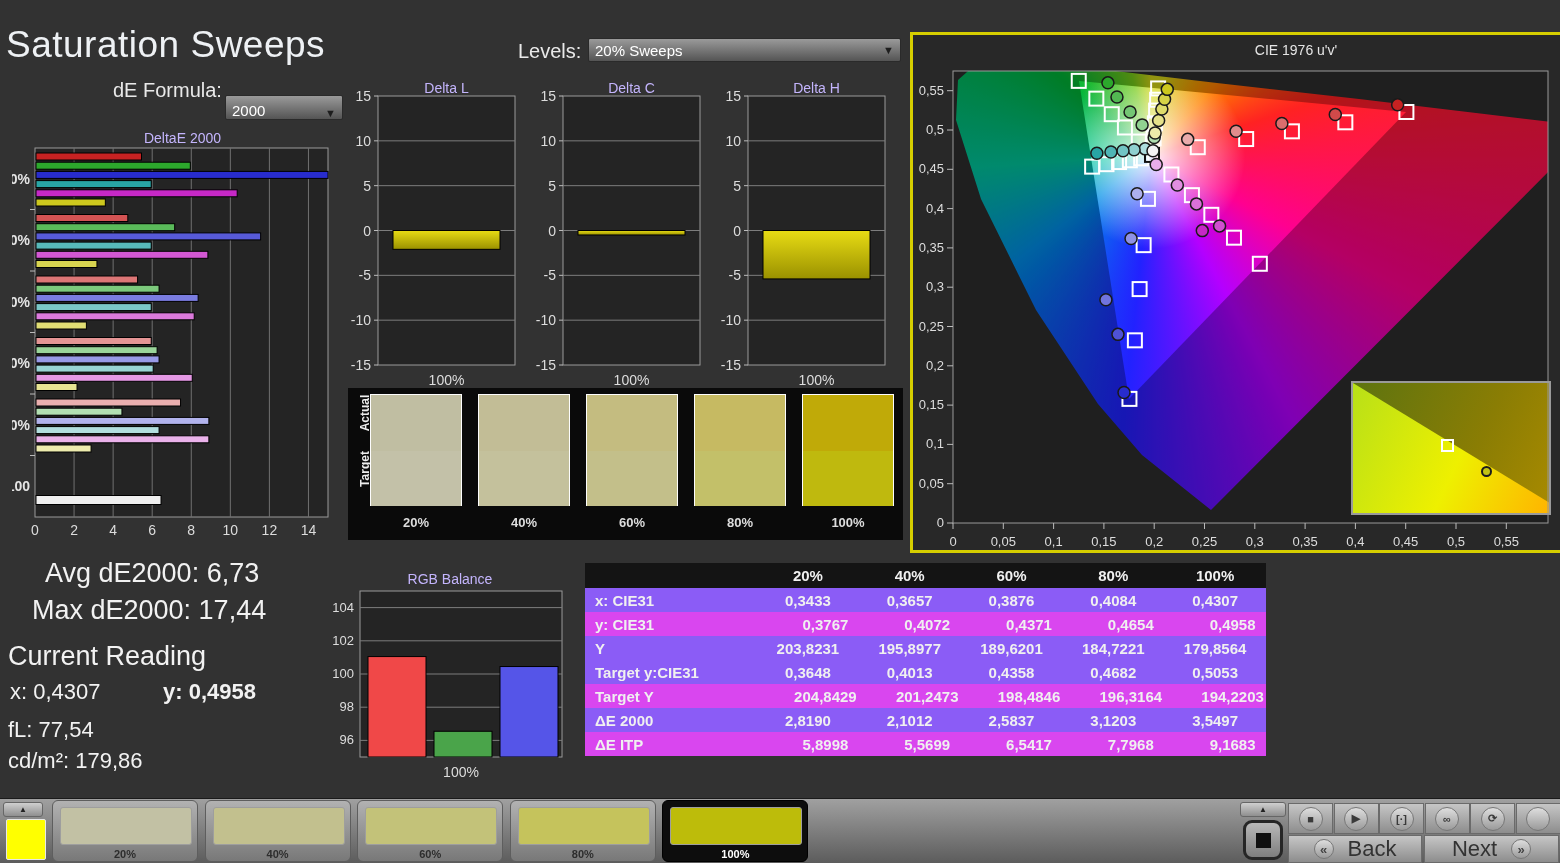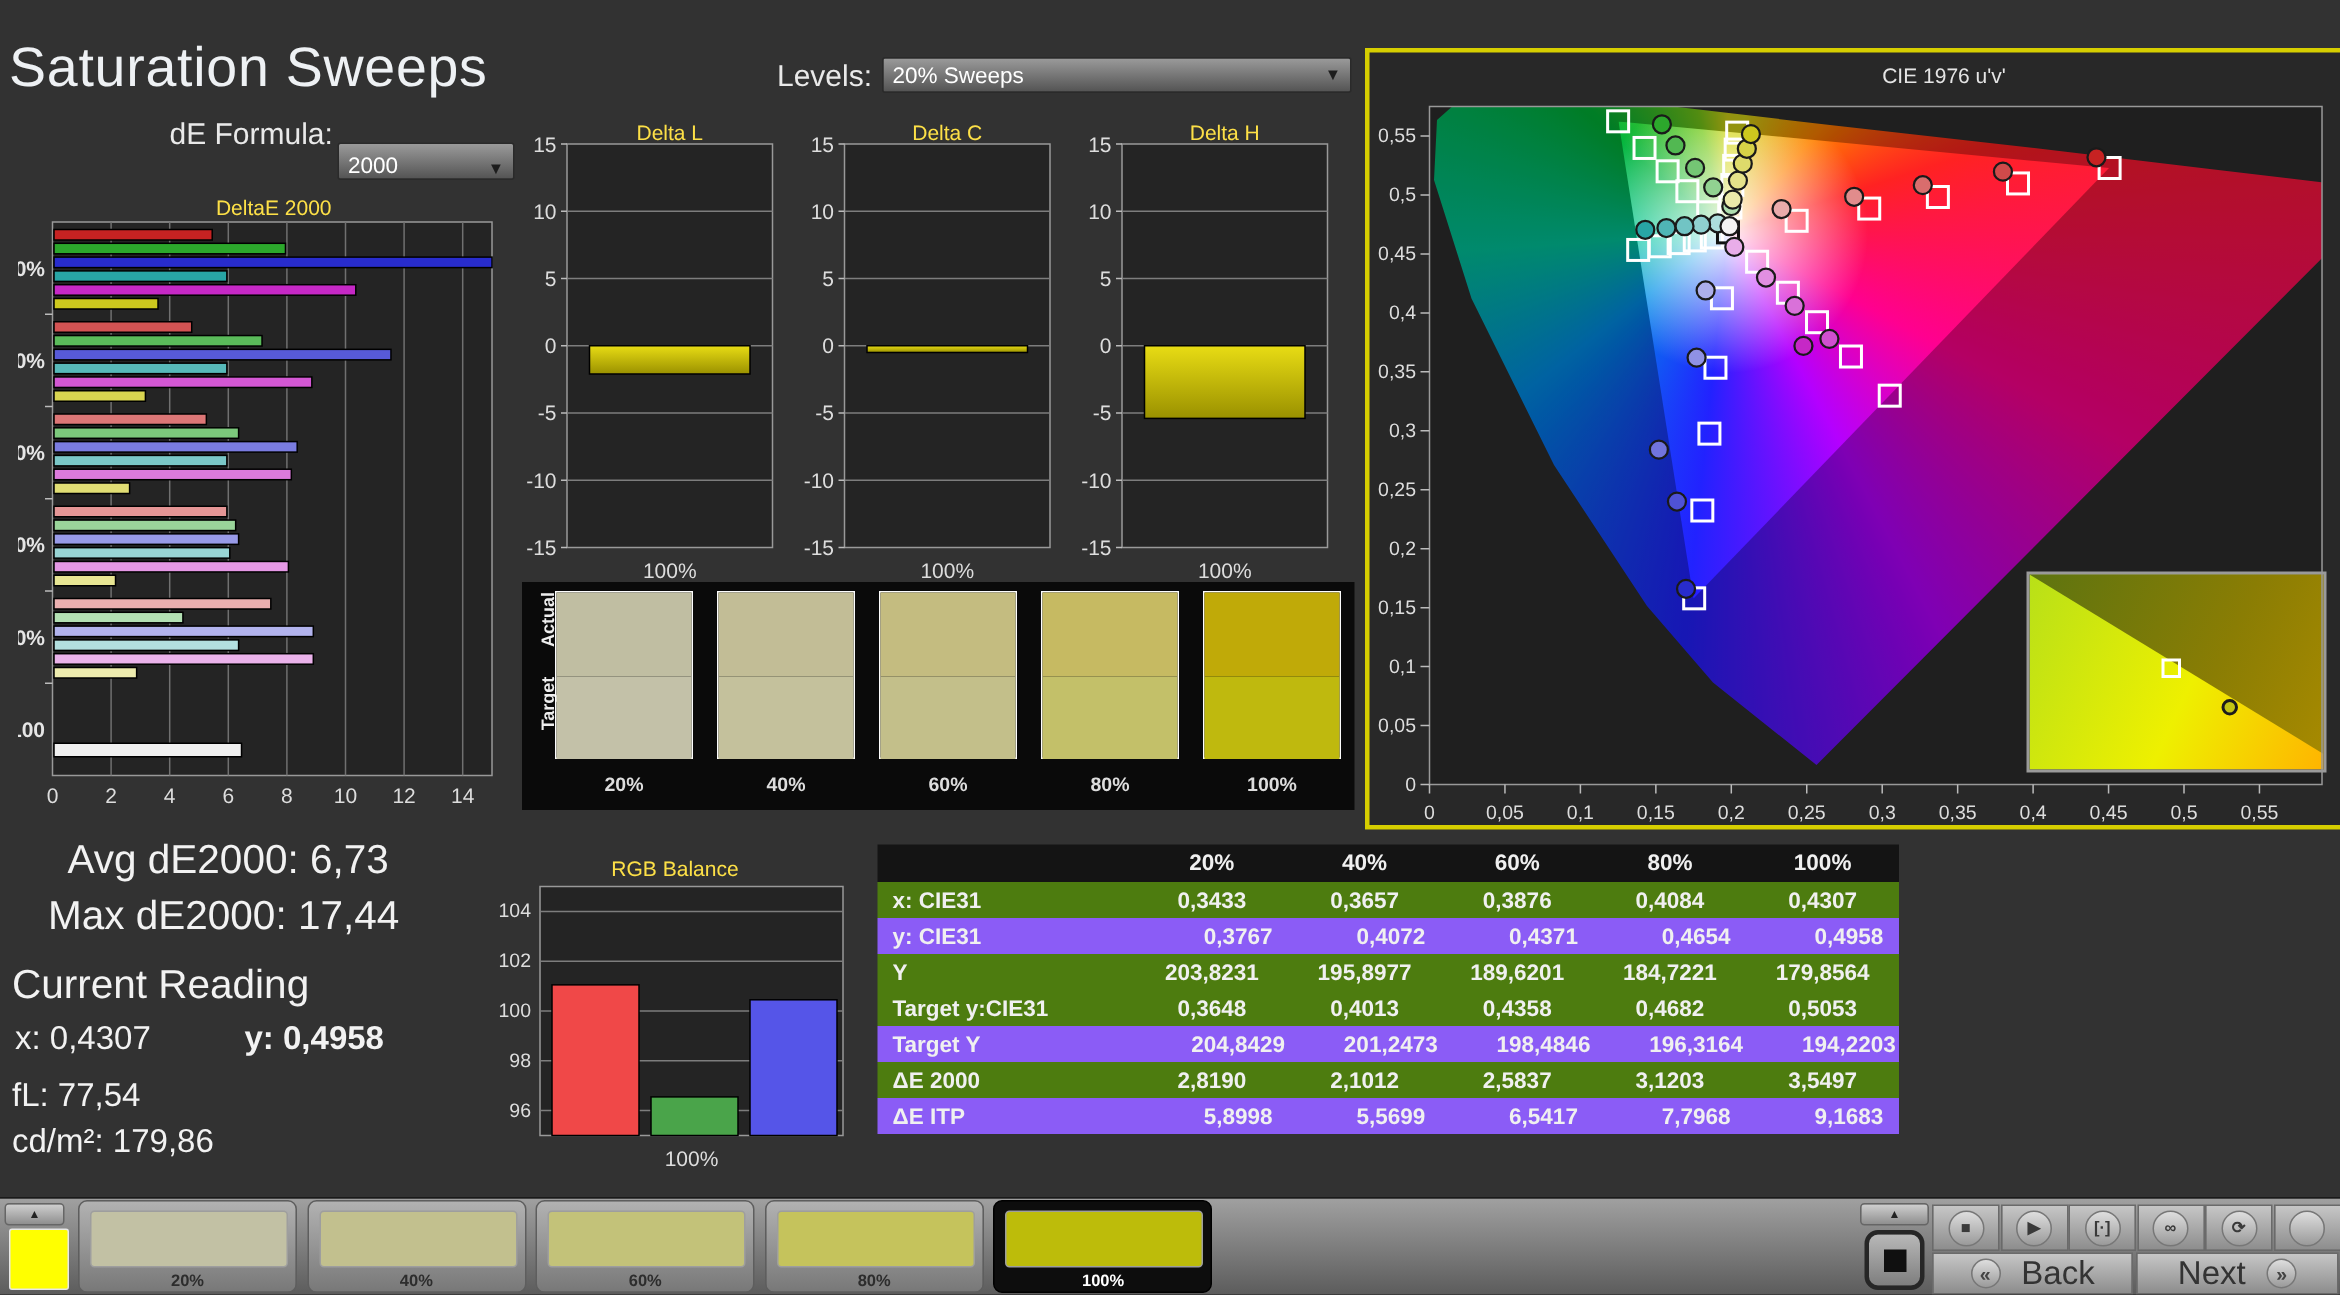--- a/index.html
+++ b/index.html
@@ -9,21 +9,21 @@
 
   
   .page-title { left:6px; top:24px; font-size:37px; font-weight:400; color:#eef1f4; letter-spacing:.5px; }
   .ctl-label { font-size:20px; color:#e9e9e9; }
   .dropdown { background:linear-gradient(#9a9a9a,#545454); border:1px solid #2a2a2a; border-radius:2px;
               color:#fff; font-size:15px; display:flex; align-items:center; padding:0 6px; cursor:default; }
   .dropdown .dd-text { flex:1; }
   .dropdown .dd-arrow { color:#1d1d1d; font-size:11px; }
 
   
-  .chart-title { font-size:14px; color:#fde047; text-align:center; }
+  .chart-title { font-size:14px; color:#c4b5fd; text-align:center; }
   svg text { font-family:"Liberation Sans", sans-serif; }
 
   
   .stat-big { font-size:27px; color:#f2f2f2; }
   .stat-med { font-size:22px; color:#f2f2f2; }
 
   
   .swatch-panel { background:#0a0a0a; }
   .rot-label { transform:rotate(-90deg); transform-origin:center; font-size:12px; font-weight:bold; color:#eee; }
   .swatch { border:1px solid #fdfdfd; }
@@ -35,22 +35,22 @@
   .cie-layer { position:absolute; left:40px; top:36px; width:595px; height:452px; }
   .cie-inset { position:absolute; border:2px solid #9a9a9a; background:linear-gradient(115deg,#b8e018,#eef000 55%,#ffb400); overflow:hidden; }
   .cie-inset .dark-half { position:absolute; inset:0; background:linear-gradient(115deg,#5d7410,#8a7d04 60%,#a88a00); clip-path:polygon(0 0,100% 0,100% 92%); }
   .inset-square { position:absolute; width:13px; height:13px; border:2px solid #fff; }
   .inset-circle { position:absolute; width:11px; height:11px; border-radius:50%; border:2px solid #1c1c1c; background:#c2c414; }
 
   
   .data-table { font-size:15px; }
   .t-row { display:flex; height:24px; align-items:center; }
   .t-row.header { height:25px; background:#141414; font-weight:bold; }
-  .t-row.dark { background:#4d7c0f; }
-  .t-row.light { background:#8b5cf6;gap:35px; }
+  .t-row.dark { background:#8b5cf6; }
+  .t-row.light { background:#d946ef;gap:35px; }
   .t-label { width:172px; padding-left:10px; font-weight:bold; }
   .t-cell { flex:1; text-align:center; font-weight:600; }
 
   
   .bottom-bar { left:0; top:798px; width:1560px; height:65px; background:linear-gradient(#a0a0a0,#5c5c5c); border-top:1px solid #1a1a1a; }
   .mini-up { position:absolute; width:40px; height:15px; border-radius:3px; background:linear-gradient(#cfcfcf,#8f8f8f); border:1px solid #666;
              display:flex; align-items:center; justify-content:center; font-size:8px; color:#222; }
   .cur-swatch { position:absolute; border:1px solid #e8e8e8; border-radius:2px; background:#ffff00; }
   .patch-btn { position:absolute; top:1px; width:146px; height:62px; border-radius:6px; border:1px solid #5e5e5e;
                background:linear-gradient(#b2b2b2,#787878); }

